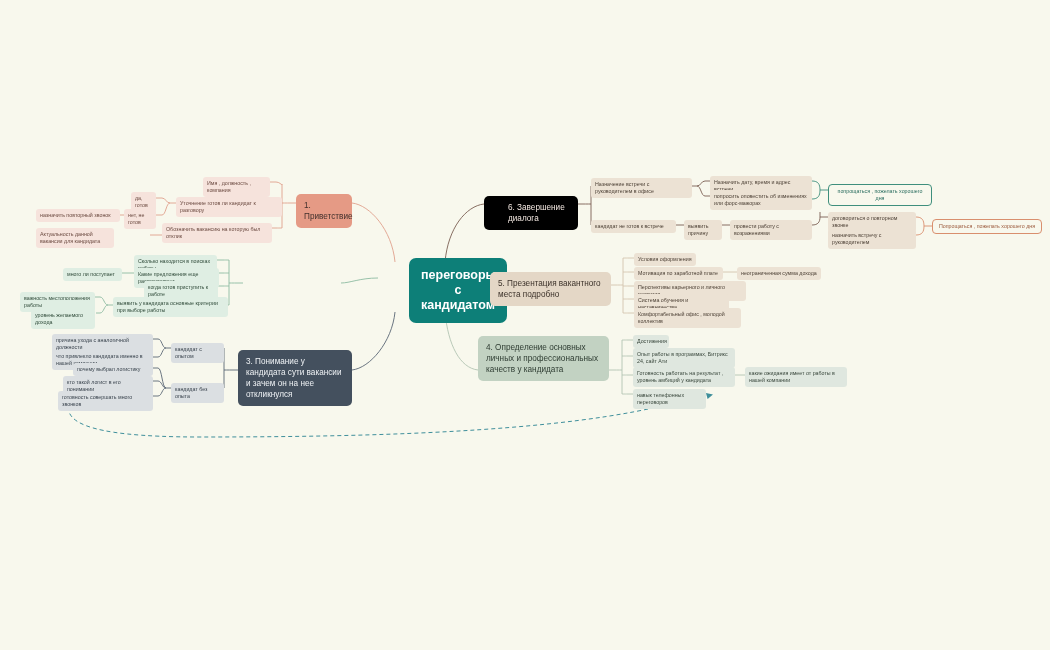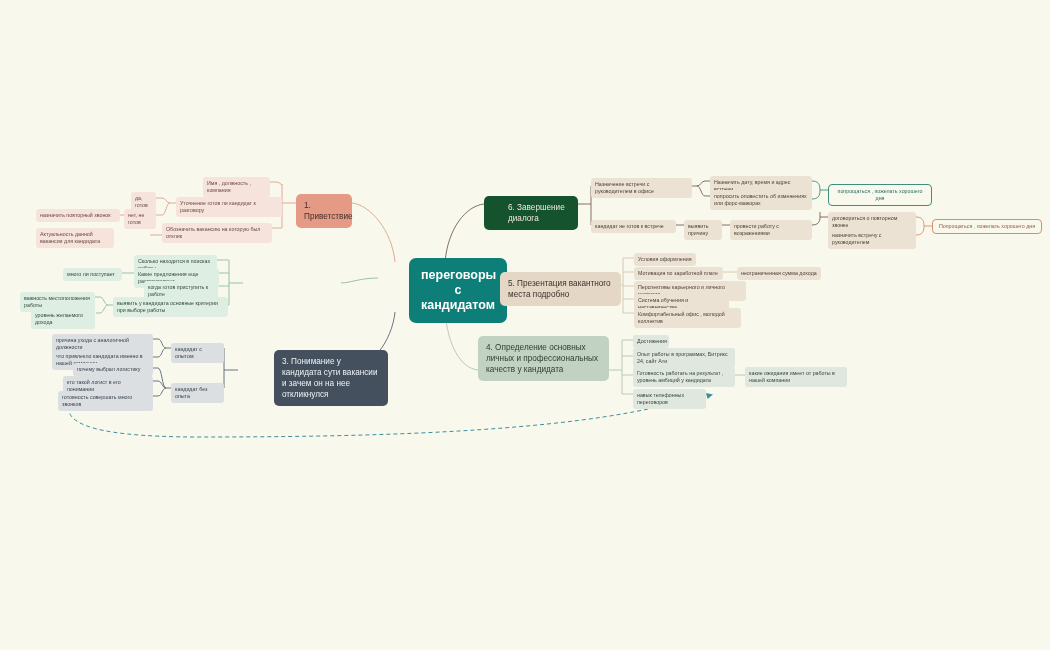--- a/index.html
+++ b/index.html
@@ -24,21 +24,21 @@
   
   .b1{
     border-radius:5px;font-size:8.2px;line-height:11px;
     padding:6px 8px;box-sizing:border-box;
   }
   .b-peach{background:#e59a85;color:#41302c;}
   .b-green{background:#79b795;color:#1d3a2b;}
   .b-slate{background:#44505e;color:#eef1f4;}
   .b-sage {background:#c2d2c2;color:#2f3d33;}
   .b-tan  {background:#e4d7c6;color:#3c322a;}
-  .b-brown{background:#14532d;color:#f2e7e0;padding-left:24px;}
+  .b-brown{background:#000000;color:#f2e7e0;padding-left:24px;}
 
   
   .leaf{
     border-radius:3px;font-size:5.3px;line-height:7.2px;
     padding:3px 4px;box-sizing:border-box;
   }
   .l-peach{background:#f6e3dc;color:#6b4a40;}
   .l-green{background:#dfeee3;color:#2f4a39;}
   .l-grey {background:#dbdfe2;color:#39434d;}
   .l-sage {background:#dfe7df;color:#38463b;}
@@ -154,25 +154,25 @@
       <path d="M70,400 C62,420 80,437 200,437 C380,437 600,432 706,393" stroke="#3f8f9b" stroke-width="1" stroke-dasharray="4,3"></path>
       <path d="M706,393 l7,1.6 l-5.4,4.4 z" fill="#3f8f9b" stroke="none"></path>
     </g>
   </svg>
 
   <div class="node central" style="left:373px;top:258px;margin-left:36px;">переговоры с кандидатом</div>
 
   <div class="node b1 b-peach" style="left:296px;top:194px;width:56px;">1. Приветствие</div>
 
 
-  <div class="node b1 b-slate" style="left:238px;top:350px;width:114px;margin-left:36px;">3. Понимание у кандидата сути вакансии и зачем он на нее откликнулся</div>
+  <div class="node b1 b-slate" style="left:238px;top:350px;width:114px;">3. Понимание у кандидата сути вакансии и зачем он на нее откликнулся</div>
 
   <div class="node b1 b-sage" style="left:478px;top:336px;width:131px;">4. Определение основных личных и профессиональных качеств у кандидата</div>
 
-  <div class="node b1 b-tan" style="left:490px;top:272px;width:121px;margin-left:10px;">5. Презентация вакантного места подробно</div>
+  <div class="node b1 b-tan" style="left:490px;top:272px;width:121px;">5. Презентация вакантного места подробно</div>
 
   <div class="node b1 b-brown" style="left:484px;top:196px;width:94px;">6. Завершение диалога</div>
 
   <div class="node leaf l-peach" style="left:203px;top:177px;width:67px;">Имя , должность , компания</div>
 
   <div class="node leaf l-peach" style="left:176px;top:197px;width:106px;">Уточнение готов ли кандидат к разговору</div>
 
   <div class="node leaf l-peach" style="left:131px;top:192px;width:25px;">да, готов</div>
 
   <div class="node leaf l-peach" style="left:124px;top:209px;width:32px;">нет, не готов</div>

